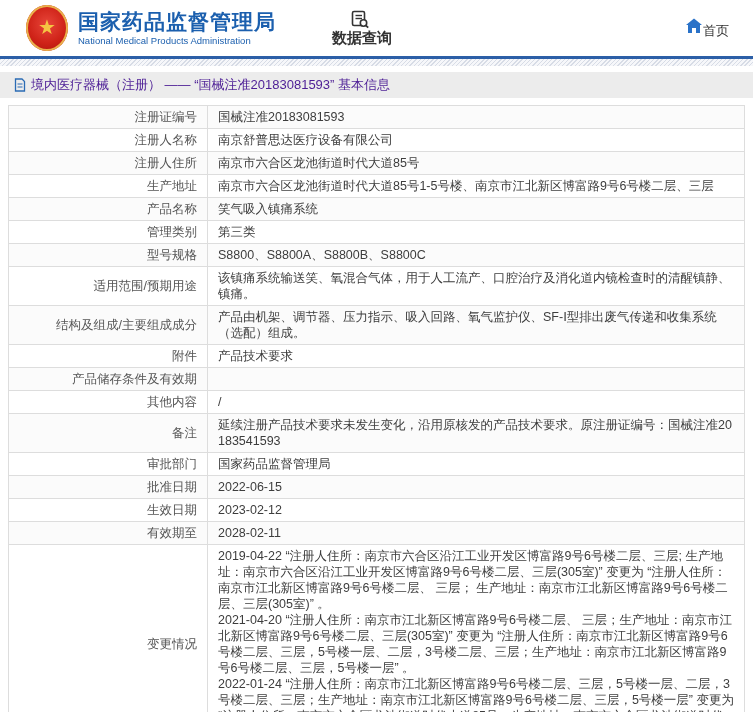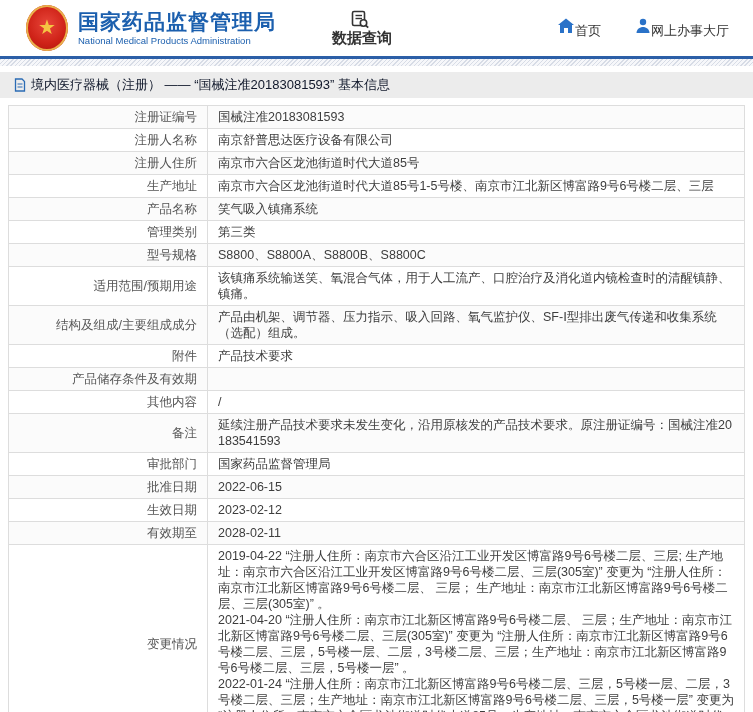--- a/index.html
+++ b/index.html
@@ -24,21 +24,21 @@
   .nav-item .lbl { color:#333; font-size:13px; margin-top:4px; }
 
   
   .blue-line { height:3px; background:#2c5fa7; }
   .hatch { height:7px;
     background:repeating-linear-gradient(135deg,#d7dce6 0 1px,#f6f7fa 1px 3px); }
 
   
   .crumb-bar { margin-top:6px; height:26px; background:#ececec; display:flex;
     align-items:center; padding-left:14px; }
-  .crumb-bar .txt { color:#0f172a; font-size:13px; margin-left:5px; }
+  .crumb-bar .txt { color:#4c1d95; font-size:13px; margin-left:5px; }
 
   
   .table-wrap { margin:7px 8px 0 8px; }
   table { width:737px; border-collapse:collapse; table-layout:fixed; }
   td { border:1px solid #ddd; font-size:12.5px; line-height:16px; padding:3px 10px;
        vertical-align:middle; word-break:break-all; }
   tr:nth-child(odd) { background:#fbfbfb; }
   .cell-label { width:199px; text-align:right; color:#555; }
   .cell-value { color:#3d3d3d; text-align:left; }
   .cell-value .para { margin:0; }
@@ -70,29 +70,20 @@
   </div>
   <div class="header-spacer"></div>
   <div class="nav">
     <div class="nav-item">
       <span>
         <svg class="icon-svg" width="18" height="16" viewBox="0 0 18 16">
           <path d="M9 0.5 L17 7 L15 7 L15 15 L11 15 L11 10 L7 10 L7 15 L3 15 L3 7 L1 7 Z" fill="#2a72c8"></path>
         </svg>
       </span>
       <span class="lbl">首页</span>
-    </div>
-    <div class="nav-item">
-      <span>
-        <svg class="icon-svg" width="16" height="16" viewBox="0 0 16 16">
-          <circle cx="8" cy="4" r="3.2" fill="#2a72c8"></circle>
-          <path d="M1.5 15 C1.5 10.5 6 9 8 9 C10 9 14.5 10.5 14.5 15 Z" fill="#2a72c8"></path>
-        </svg>
-      </span>
-      <span class="lbl">网上办事大厅</span>
     </div>
   </div>
 </div>
 
 <div class="blue-line"></div>
 <div class="hatch"></div>
 
 <div class="crumb-bar">
   <span>
     <svg class="icon-svg" width="12" height="14" viewBox="0 0 12 14">

